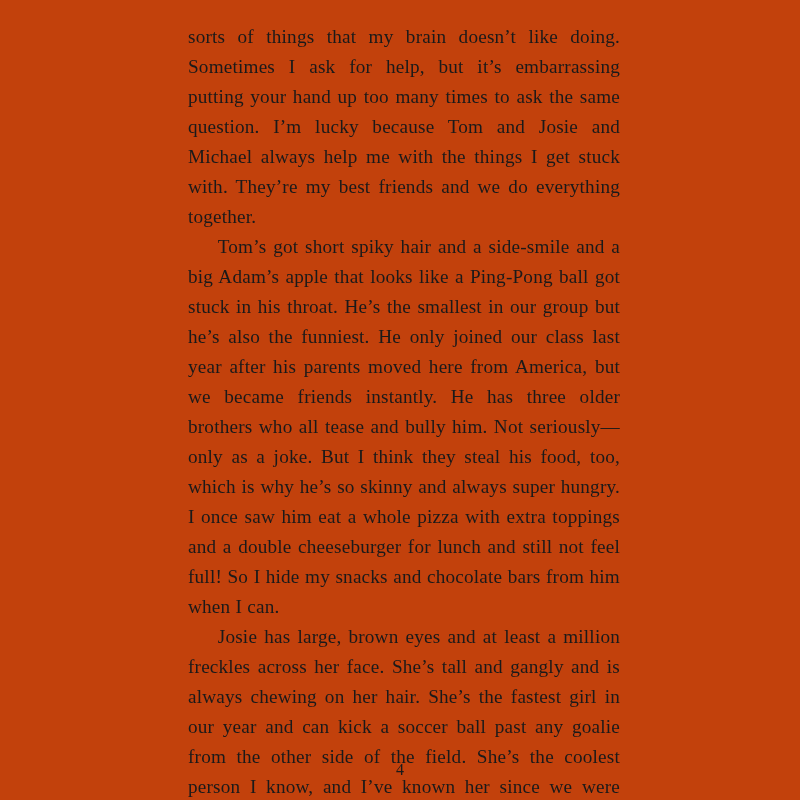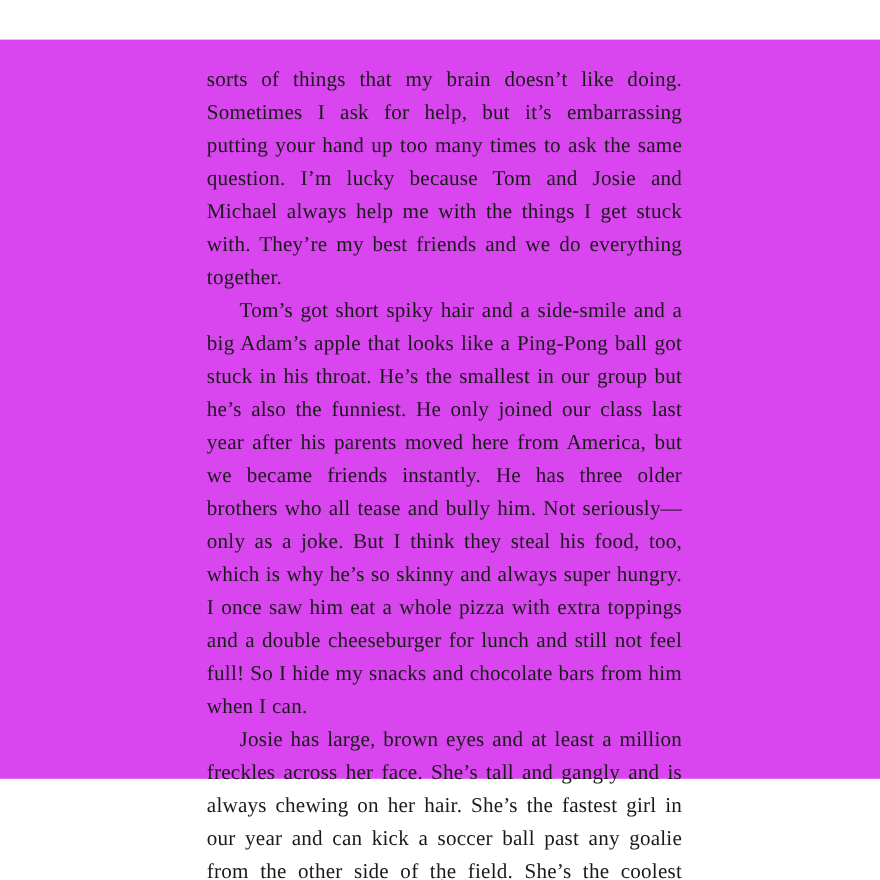--- a/index.html
+++ b/index.html
@@ -11,24 +11,23 @@
     height: 800px;
     background: #ffffff;
     font-family: "Liberation Serif", "DejaVu Serif", serif;
     color: #1a1a1a;
     overflow: hidden;
   }
 
   .page {
     position: relative;
     width: 800px;
-    height: 672px;
-    background: #d946ef;
+    height: 800px;
+    background: #c2410c;
     box-sizing: border-box;
-    margin-top: 36px;
   }
 
   .text-block {
     position: absolute;
     left: 188px;
     top: 22px;
     width: 432px;
   }
 
   .para {

